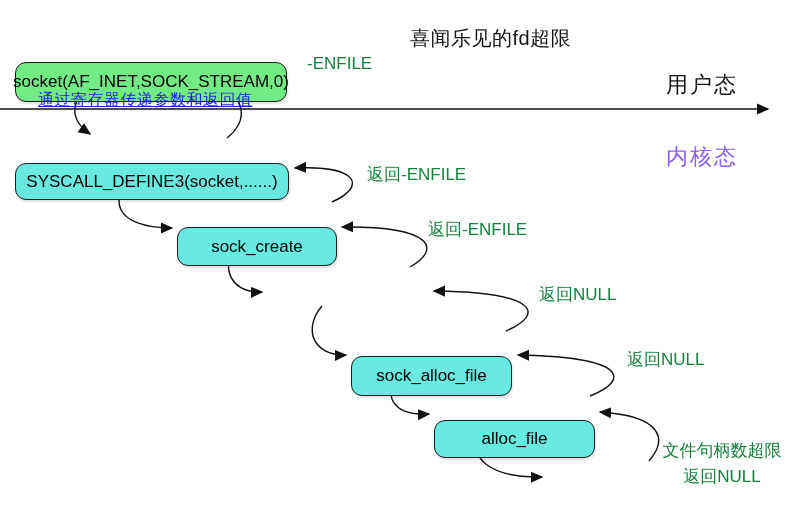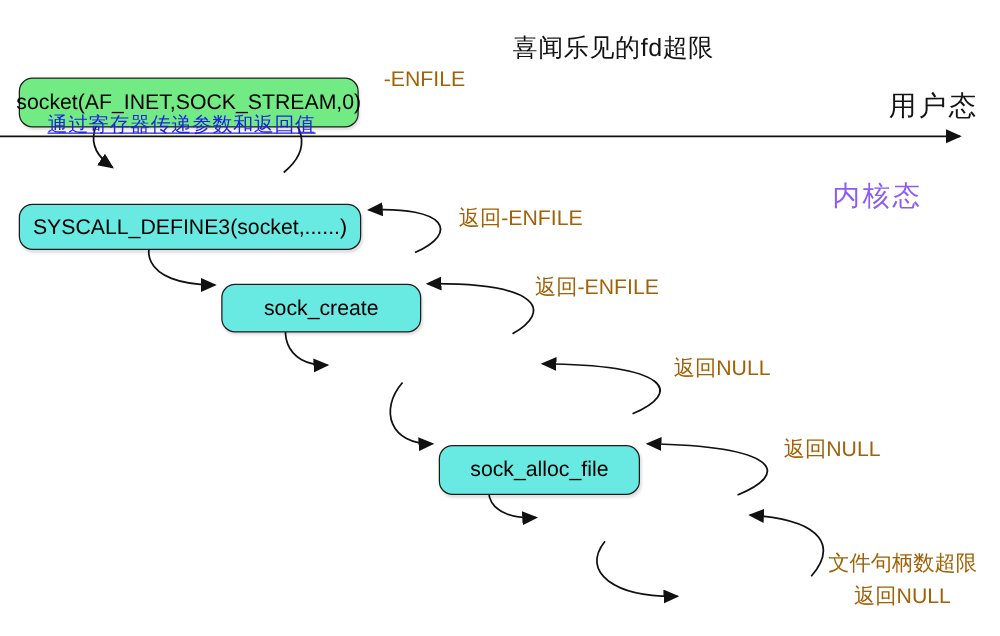--- a/index.html
+++ b/index.html
@@ -13,24 +13,24 @@
   }
   #n-socket{left:15px;top:38px;width:270px;height:38px;background:#73EB84;}
   #n-syscall{left:15px;top:139px;width:272px;height:35px;}
   #n-sock-create{left:177px;top:203px;width:158px;height:37px;}
   #n-sock-map-fd{left:267px;top:268px;width:159px;height:37px;}
   #n-sock-alloc-file{left:351px;top:332px;width:159px;height:38px;}
   #n-alloc-file{left:434px;top:396px;width:159px;height:36px;}
   #n-get-empty-filp{left:547px;top:462px;width:162px;height:38px;background:#F9D9B8;}
   .lbl{position:absolute;z-index:3;white-space:nowrap;text-align:right;}
   #title{left:410px;top:25px;font-size:20px;color:#141414;letter-spacing:0.5px;}
-  #user-mode{left:666px;top:70px;font-size:22px;color:#141414;font-weight:500;letter-spacing:2px;margin-left:45px;}
+  #user-mode{left:666px;top:70px;font-size:22px;color:#141414;font-weight:500;letter-spacing:2px;}
   #kernel-mode{left:666px;top:142px;font-size:22px;color:#8b5cf6;font-weight:500;letter-spacing:2px;}
   #boundary-note{left:38px;top:90px;font-size:16px;color:#1E1EE4;text-decoration:underline;letter-spacing:0.5px;}
-  .purple{color:#a16207;font-size:17px;}
+  .purple{color:#15803d;font-size:17px;}
   #enfile-user{left:307px;top:54px;}
   #ret-enfile-1{left:367px;top:163px;}
   #ret-enfile-2{left:428px;top:218px;}
   #ret-null-1{left:539px;top:283px;}
   #ret-null-2{left:627px;top:348px;}
   #fd-limit{left:660px;top:414px;width:124px;text-align:center;white-space:normal;line-height:26px;margin-top:24px;}
 </style>
 </head>
 <body>
 
@@ -61,20 +61,21 @@
 
   <div class="lbl" id="title">喜闻乐见的fd超限</div>
   <div class="lbl" id="user-mode">用户态</div>
   <div class="lbl" id="kernel-mode">内核态</div>
   <div class="lbl" id="boundary-note">通过寄存器传递参数和返回值</div>
 
   <div class="node" id="n-socket">socket(AF_INET,SOCK_STREAM,0)</div>
   <div class="node" id="n-syscall">SYSCALL_DEFINE3(socket,......)</div>
   <div class="node" id="n-sock-create">sock_create</div>
   <div class="node" id="n-sock-alloc-file">sock_alloc_file</div>
+  <div class="node" id="n-alloc-file">alloc_file</div>
 
   <div class="lbl purple" id="enfile-user">-ENFILE</div>
   <div class="lbl purple" id="ret-enfile-1">返回-ENFILE</div>
   <div class="lbl purple" id="ret-enfile-2">返回-ENFILE</div>
   <div class="lbl purple" id="ret-null-1">返回NULL</div>
   <div class="lbl purple" id="ret-null-2">返回NULL</div>
   <div class="lbl purple" id="fd-limit">
     <span>文件句柄数超限</span><br>
     <span>返回NULL</span>
   </div>

